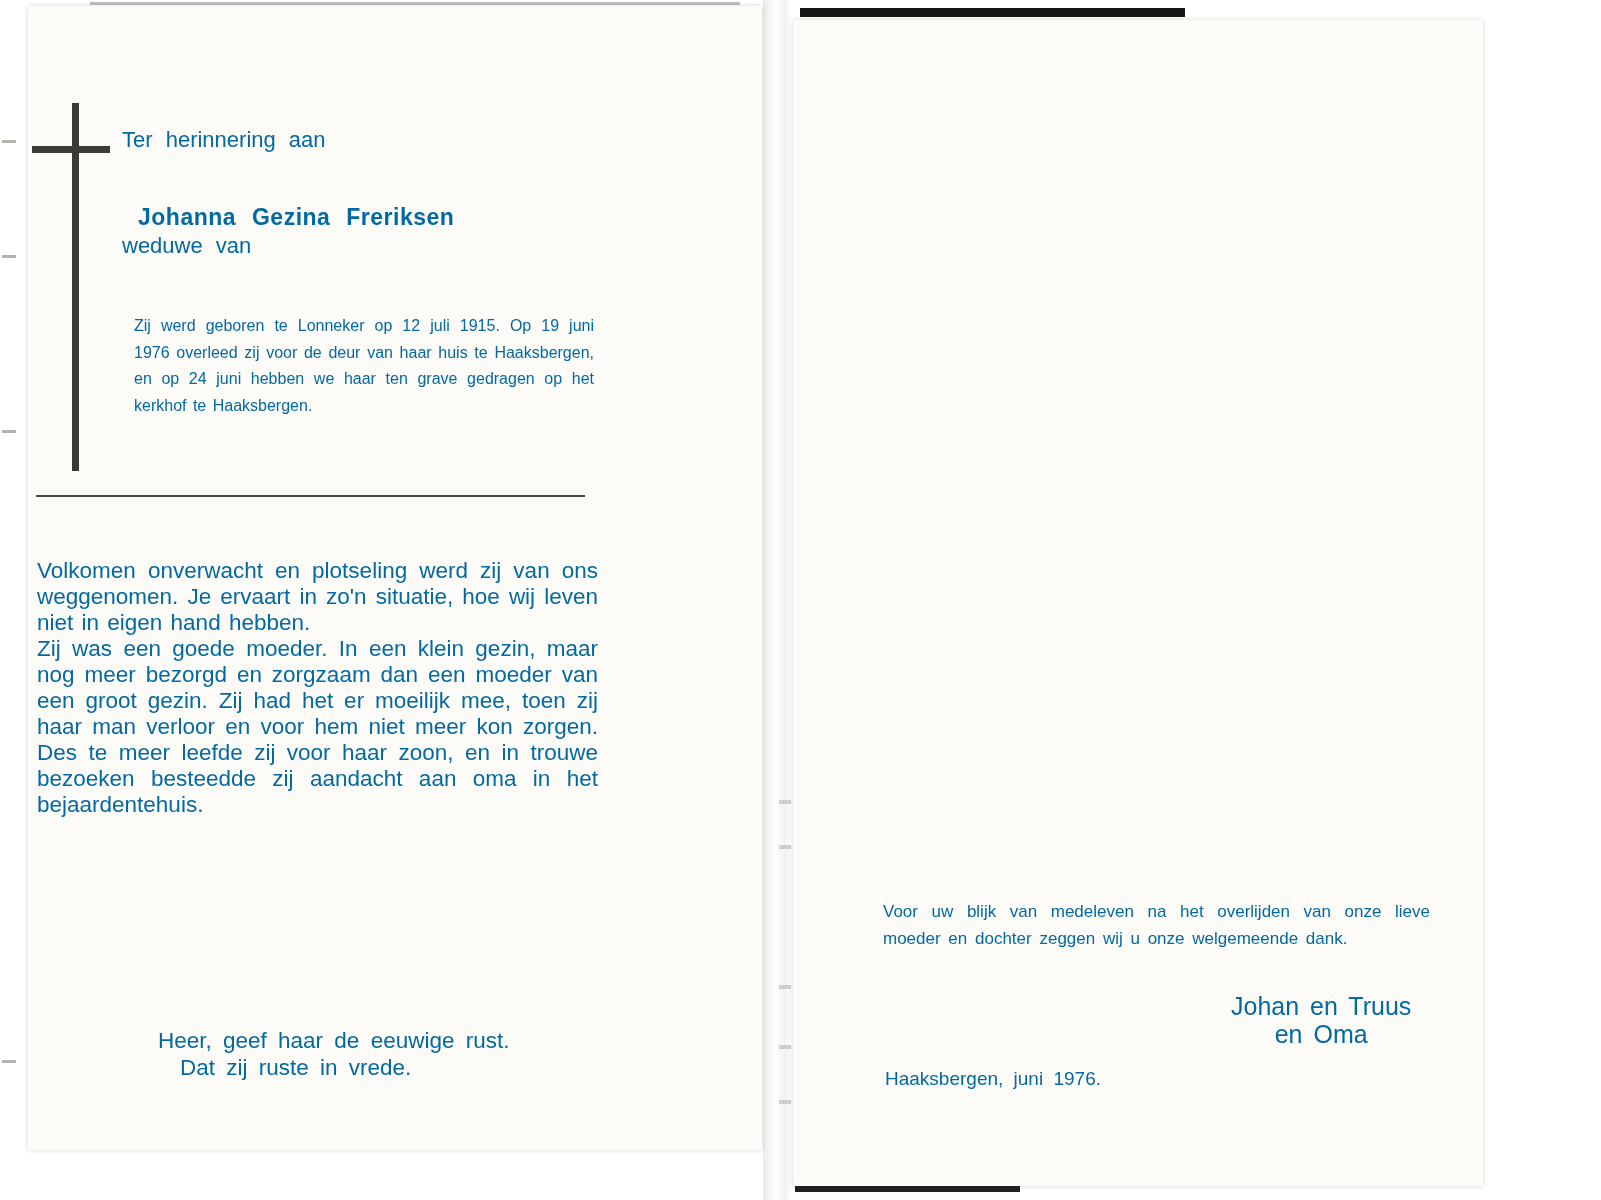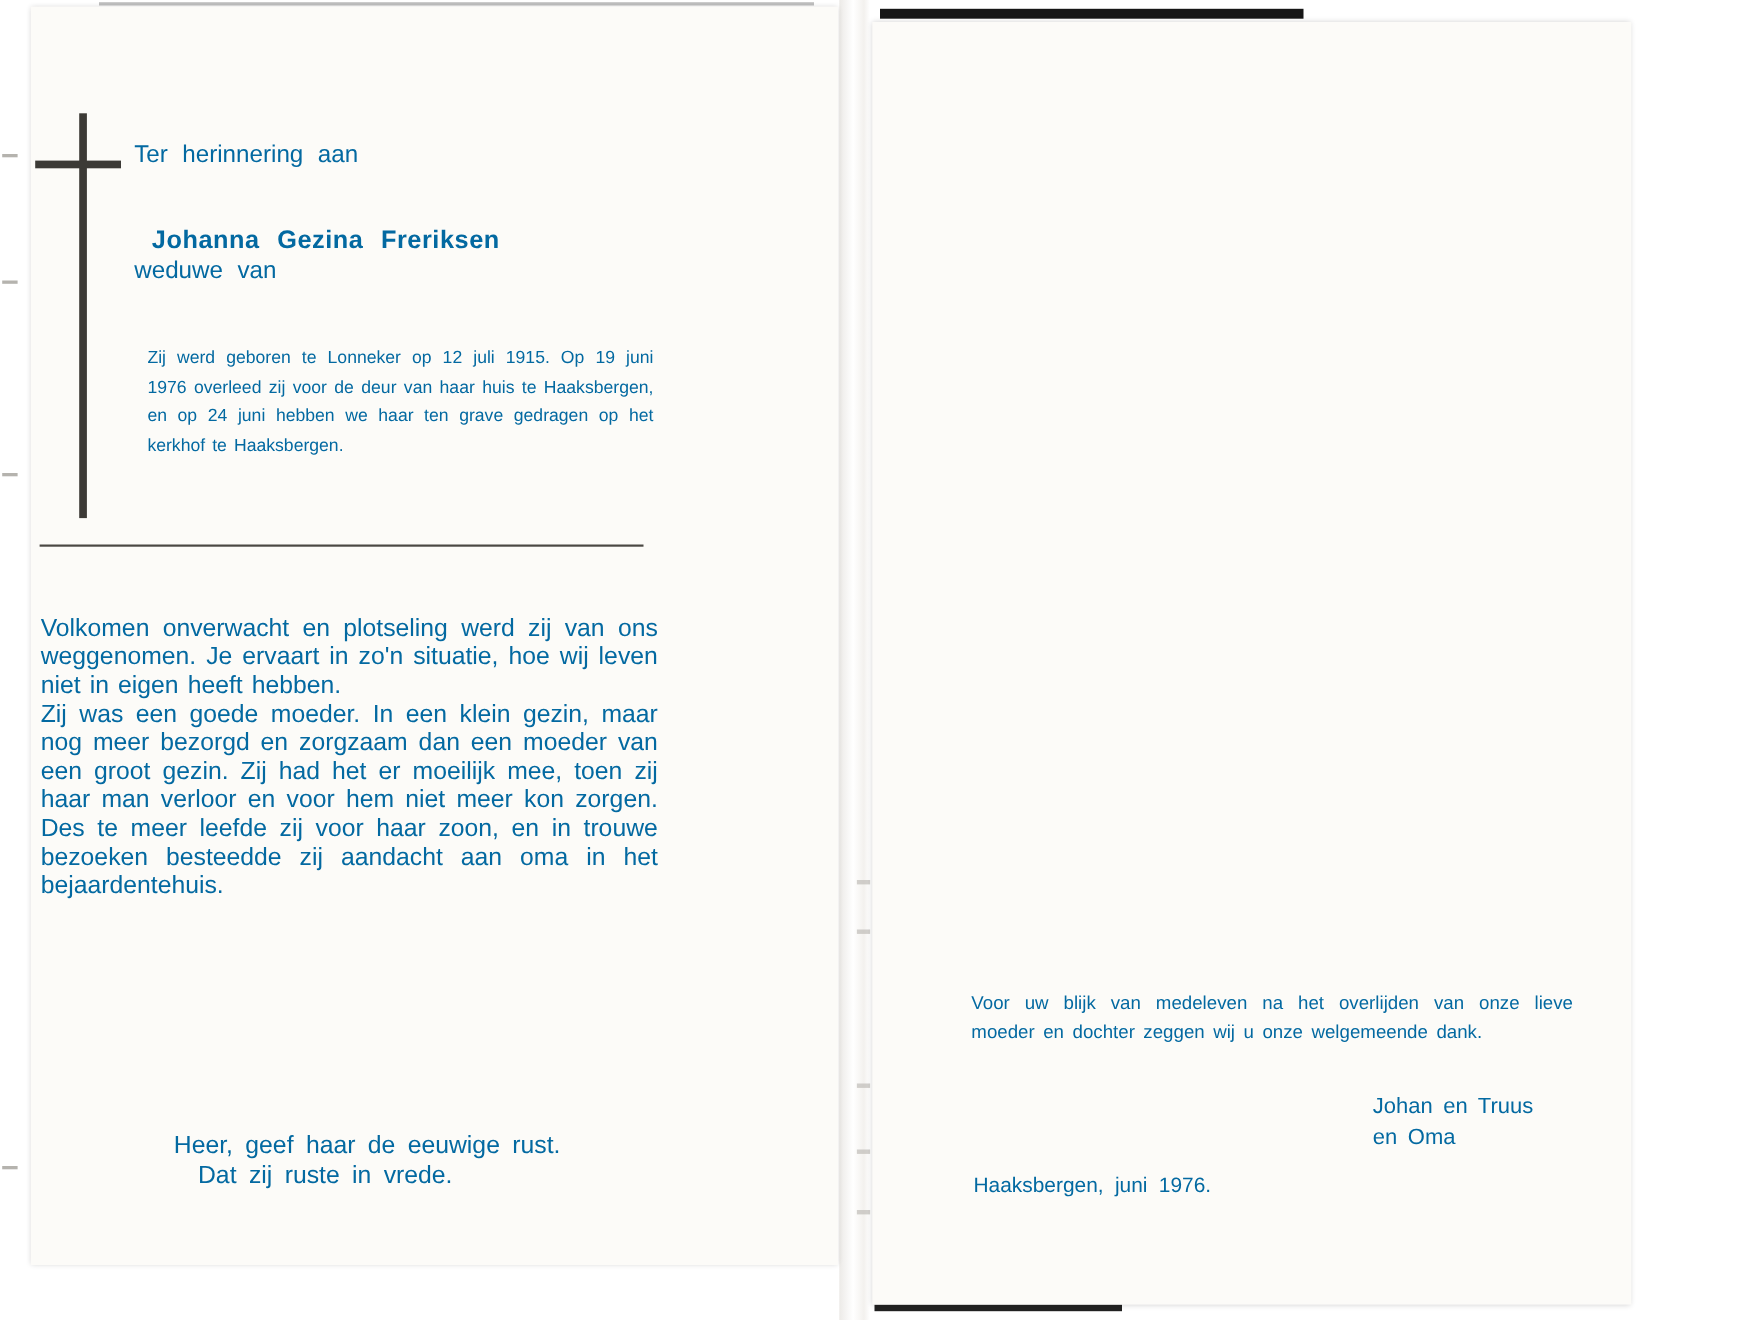--- a/index.html
+++ b/index.html
@@ -34,21 +34,21 @@
   .widow      { left: 94px; top: 227px; font-size: 22px; word-spacing: 7px; }
   .husband    { left: 94px; top: 246px; font-size: 22px; line-height: 27px; word-spacing: 9px; letter-spacing: 0.5px; }
   .bio        { left: 94px; top: 307px; width: 460px; font-size: 16px; line-height: 26.5px; text-align: justify; word-spacing: 2px; margin-left: 12px; }
   .rule       { left: 8px;  top: 489px; width: 549px; height: 2px; background: #4a4843; }
   .memorial   { left: 9px;  top: 552px; width: 561px; font-size: 22.5px; line-height: 26px; text-align: justify; word-spacing: 2px; }
   .memorial p { margin: 0; }
   .prayer-1   { left: 82px;  top: 1022px; font-size: 22.5px; word-spacing: 5px; margin-left: 48px; }
   .prayer-2   { left: 152px; top: 1049px; font-size: 22.5px; word-spacing: 5px; }
 
   .thanks     { left: 90px;  top: 878px;  width: 547px; font-size: 17px; line-height: 27px; text-align: justify; word-spacing: 3px; }
-  .signature  { left: 455px; top: 972px;  font-size: 20px; line-height: 28px; word-spacing: 4px; }
+  .signature  { left: 438px; top: 972px;  font-size: 25px; line-height: 28px; word-spacing: 4px; text-align: center; }
   .dateline   { left: 92px;  top: 1048px; font-size: 19px; word-spacing: 5px; }
 
   
   .artifact { position: absolute; }
   .strip-top-right  { left: 800px; top: 8px;    width: 385px; height: 9px; background: #161616; }
   .strip-top-left   { left: 90px;  top: 2px;    width: 650px; height: 3px; background: #8a8a8a; opacity: .55; }
   .strip-bot-right  { left: 795px; top: 1186px; width: 225px; height: 6px; background: #222222; }
   .gap-shadow       { left: 763px; top: 0;      width: 28px;  height: 1200px;
                       background: linear-gradient(90deg, #eceae7 0%, #ffffff 45%, #f3f1ee 80%, #ffffff 100%); }
   .noise { position: absolute; background: #b5b3ae; }
@@ -82,21 +82,21 @@
     <div class="abs intro">Ter herinnering aan</div>
     <div class="abs name">Johanna Gezina Freriksen</div>
     <div class="abs widow">weduwe van</div>
 
 
     <div class="abs bio">Zij werd geboren te Lonneker op 12 juli 1915. Op 19 juni 1976 overleed zij voor de deur van haar huis te Haaksbergen, en op 24 juni hebben we haar ten grave gedragen op het kerkhof te Haaksbergen.</div>
 
     <div class="abs rule"></div>
 
     <div class="abs memorial">
-      <p>Volkomen onverwacht en plotseling werd zij van ons weggenomen. Je ervaart in zo'n situatie, hoe wij leven niet in eigen heeft hebben.</p>
+      <p>Volkomen onverwacht en plotseling werd zij van ons weggenomen. Je ervaart in zo'n situatie, hoe wij leven niet in eigen hand hebben.</p>
       <p>Zij was een goede moeder. In een klein gezin, maar nog meer bezorgd en zorgzaam dan een moeder van een groot gezin. Zij had het er moeilijk mee, toen zij haar man verloor en voor hem niet meer kon zorgen. Des te meer leefde zij voor haar zoon, en in trouwe bezoeken besteedde zij aandacht aan oma in het bejaardentehuis.</p>
     </div>
 
     <div class="abs prayer-1">Heer, geef haar de eeuwige rust.</div>
     <div class="abs prayer-2">Dat zij ruste in vrede.</div>
   </div>
 
   <div class="card card-right">
 
     <div class="abs thanks">Voor uw blijk van medeleven na het overlijden van onze lieve moeder en dochter zeggen wij u onze welgemeende dank.</div>

